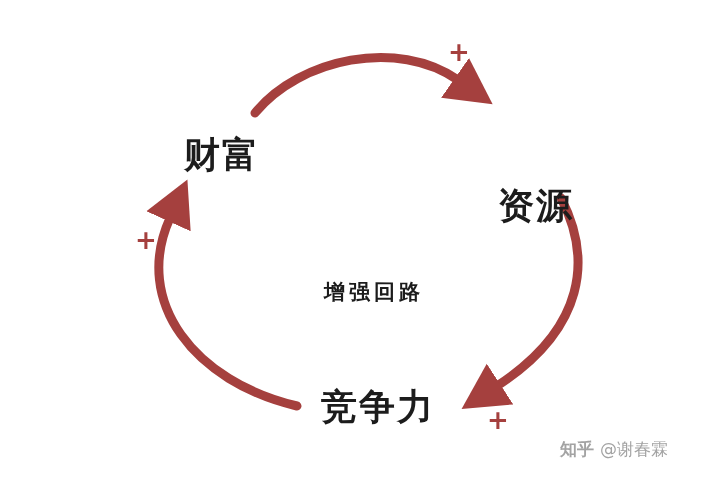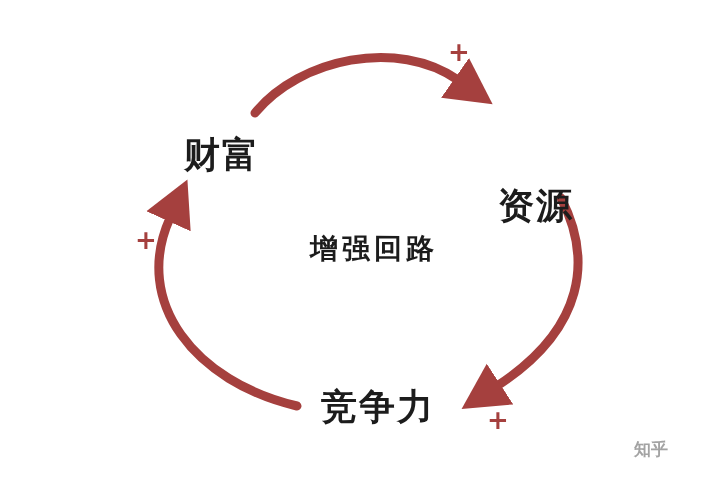--- a/index.html
+++ b/index.html
@@ -27,22 +27,23 @@
     transform: translate(-50%, -50%);
     color: #1c1c1c;
     font-weight: 700;
     white-space: nowrap;
     letter-spacing: 2px;
   }
   .node-label {
     font-size: 36px;
   }
   .loop-title {
-    font-size: 28px;
+    font-size: 21px;
     letter-spacing: 4px;
+    margin-top: 43px;
   }
   .plus {
     position: absolute;
     transform: translate(-50%, -50%);
     color: #a5403e;
     font-weight: 700;
     font-size: 26px;
     letter-spacing: 0;
   }
   .watermark {
@@ -93,15 +94,16 @@
   <div class="label loop-title" style="left:374px; top:249px;">增强回路</div>
 
   <div class="plus" style="left:459px; top:52px;">+</div>
 
   <div class="plus" style="left:498px; top:420px;">+</div>
 
   <div class="plus" style="left:146px; top:240px;">+</div>
 
   <div class="watermark">
     <span class="brand">知乎</span>
+    <span class="author">@谢春霖</span>
   </div>
 
 </div>
 
 </body></html>

